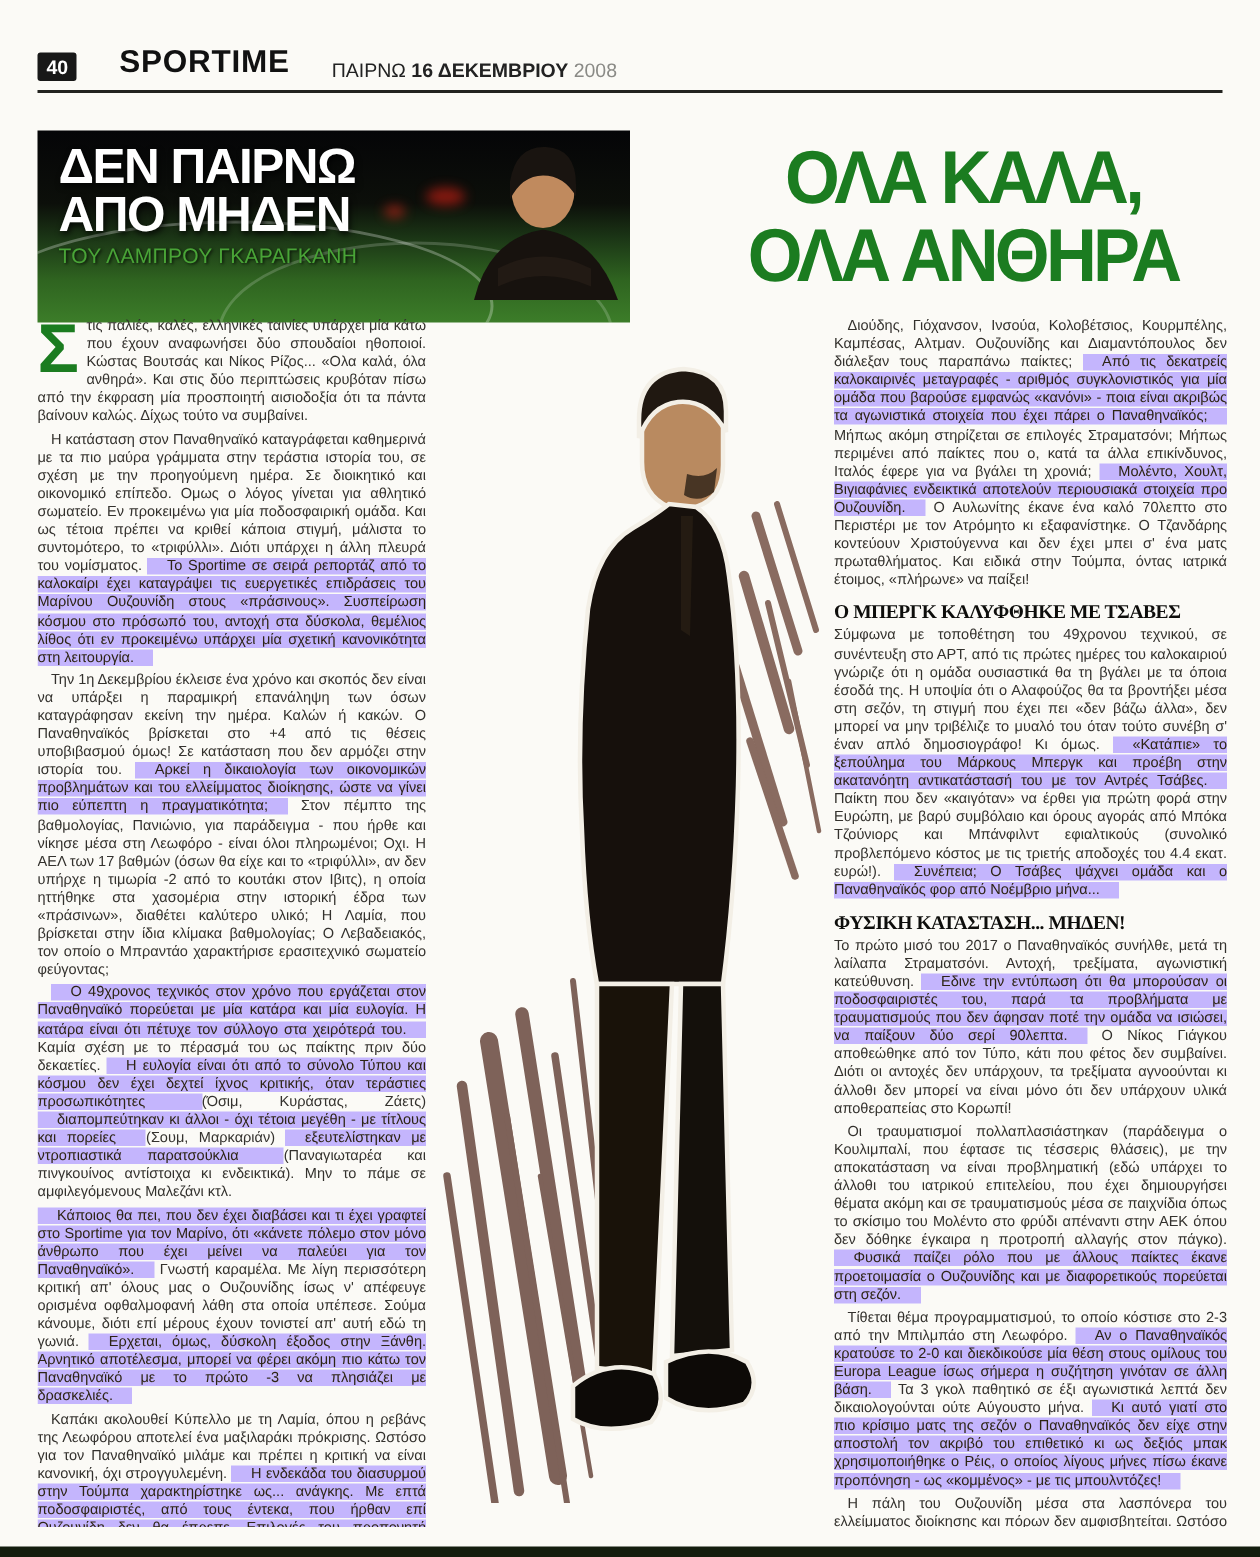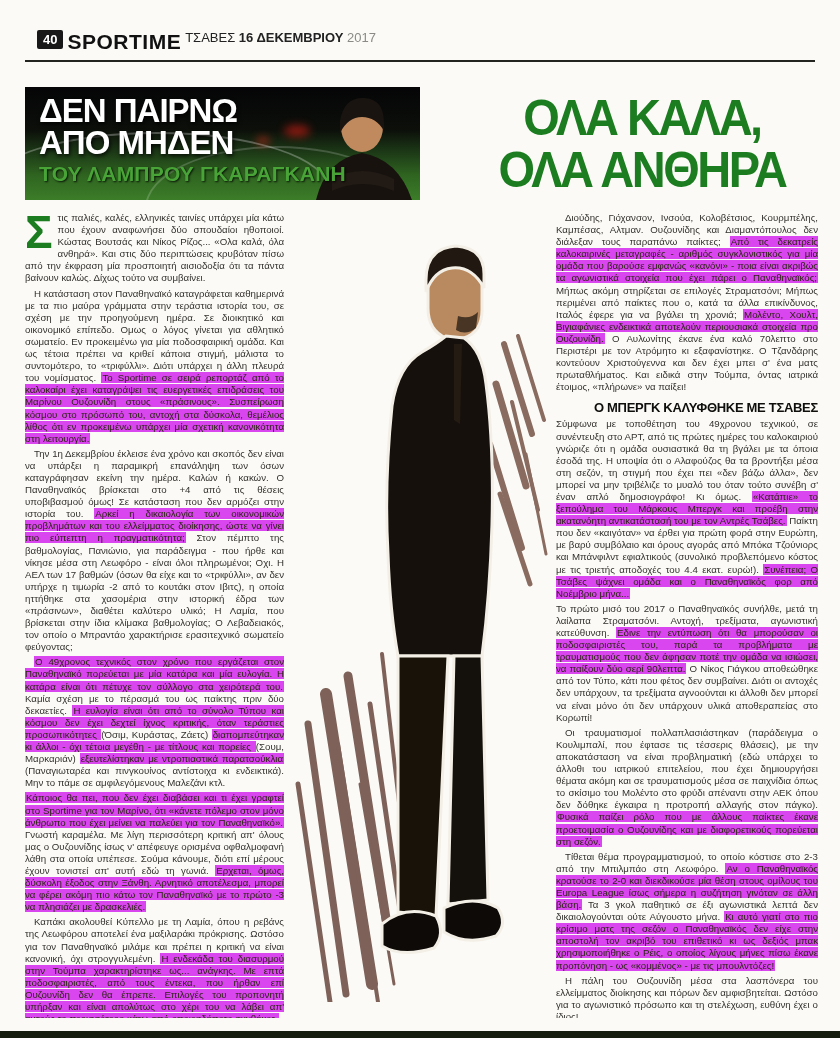--- a/index.html
+++ b/index.html
@@ -1,74 +1,74 @@
 <!DOCTYPE html>
 <html lang="el"><head>
 <meta charset="utf-8">
 <style>
   html,body{margin:0;padding:0;background:#e8e8e4;}
   .page{position:relative;width:840px;height:1038px;margin:0 auto;background:#fbfaf6;overflow:hidden;
         font-family:"Liberation Sans",sans-serif;color:#2e2c29;}
 
   
-  .hdr{position:absolute;left:25px;top:30px;right:25px;height:24px;display:flex;align-items:flex-start;gap:4px;margin-left:12px;}
+  .hdr{position:absolute;left:25px;top:30px;right:25px;height:24px;display:flex;align-items:flex-end;gap:28px;}
   .pageno{background:#181818;color:#fff;font-weight:bold;font-size:13px;padding:3px 6px;border-radius:2px;line-height:1;}
   .brand{font-weight:800;font-size:21px;letter-spacing:.5px;color:#111;}
   .date{font-size:13px;color:#222;}
   .date b{font-weight:800;}
   .date .yr{color:#8a8a86;font-weight:400;}
   .hdr-rule{position:absolute;left:25px;right:25px;top:60px;height:2px;background:#23231f;}
 
   
-  .kicker{position:absolute;left:25px;top:87px;width:395px;height:113px;overflow:hidden;
+  .kicker{position:absolute;left:25px;top:87px;width:395px;height:128px;overflow:hidden;
           background:linear-gradient(180deg,#050507 0%,#0c0f0a 38%,#1d3a17 58%,#2f6420 78%,#3c7d29 100%);}
   .kicker .flare1,.kicker .flare2{position:absolute;border-radius:50%;filter:blur(4px);}
   .flare1{width:26px;height:12px;background:#a61c12;right:110px;top:38px;opacity:.8;}
   .flare2{width:14px;height:8px;background:#c2261a;right:150px;top:50px;opacity:.7;}
   .pitch-arc{position:absolute;left:-40px;bottom:-46px;width:340px;height:110px;border:2px solid rgba(255,255,255,.28);border-radius:50%;}
   .pitch-arc2{position:absolute;left:120px;bottom:-70px;width:260px;height:120px;border:2px solid rgba(255,255,255,.18);border-radius:50%;}
   .kicker-text{position:absolute;left:14px;top:8px;z-index:3;}
   .kicker-l1,.kicker-l2{font-weight:800;color:#fff;font-size:33px;line-height:32px;letter-spacing:-1px;text-shadow:1px 2px 4px rgba(0,0,0,.85);}
-  .kicker-by{margin-top:3px;font-weight:700;color:#49a437;font-size:21px;letter-spacing:.2px;text-shadow:1px 1px 2px rgba(0,0,0,.8);}
+  .kicker-by{margin-top:3px;font-weight:400;color:#49a437;font-size:14px;letter-spacing:.2px;text-shadow:1px 1px 2px rgba(0,0,0,.8);}
   .columnist{position:absolute;right:0;top:6px;width:118px;height:107px;z-index:2;}
 
   
   .headline{position:absolute;left:452px;top:92px;width:380px;text-align:center;color:#1b7c20;
             font-weight:800;font-size:47px;line-height:49px;letter-spacing:-2.5px;transform:scaleY(1.06);transform-origin:top;}
 
   
   .col{position:absolute;top:212px;height:806px;overflow:hidden;font-size:9.7px;line-height:12.1px;
        text-align:justify;color:#33312d;}
   .col-left{left:25px;width:259px;}
   .col-right{left:556px;width:262px;}
   .col p{margin:0 0 3px 0;}
   .col p.ind{text-indent:9px;}
-  .sec-head{margin:8px 0 3px 0;font-size:13px;line-height:14px;font-weight:800;color:#0e0e0c;letter-spacing:-.3px;text-align:right;}
-  .hl{background:#d946ef;padding:0 1px;color:#2d2414;}
+  .sec-head{margin:8px 0 3px 0;font-size:13px;line-height:14px;font-weight:800;color:#0e0e0c;letter-spacing:-.3px;text-align:left;font-family:Liberation Serif, serif;}
+  .hl{background:#c4b5fd;padding:0 13px;color:#2d2414;}
   .dropcap{float:left;font-size:46px;line-height:36px;font-weight:800;color:#1b7c20;padding:2px 5px 0 0;}
 
   
   .figure-wrap{position:absolute;left:286px;top:224px;width:268px;height:778px;}
   .figure-wrap svg{width:100%;height:100%;}
 
   
   .footer-bar{position:absolute;left:0;right:0;bottom:0;height:7px;background:#141d0e;}
 </style>
 </head>
 <body>
 
 <div class="page">
 
   <div class="hdr">
     <span class="pageno">40</span>
     <span class="brand">SPORTIME</span>
     <span class="date">
-      <span>ΤΣΑΒΕΣ</span>
+      <span>ΠΑΙΡΝΩ</span>
       <b>16 ΔΕΚΕΜΒΡΙΟΥ</b>
-      <span class="yr">2017</span>
+      <span class="yr">2008</span>
     </span>
   </div>
   <div class="hdr-rule"></div>
 
   <div class="kicker">
     <div class="flare1"></div>
     <div class="flare2"></div>
     <div class="pitch-arc"></div>
     <div class="pitch-arc2"></div>
     <svg class="columnist" viewBox="0 0 118 107" aria-hidden="true">
@@ -135,20 +135,21 @@
       <path d="M172 92 Q184 96 192 88 L190 104 Q180 112 170 106 Z" fill="#34261a" opacity="0.85"></path>
 
       <path d="M168 120 L176 120 L174 200 L168 196 Z" fill="#241b12"></path>
     </svg>
   </div>
 
   <div class="col col-right">
       <p class="ind"><span>Διούδης, Γιόχανσον, Ινσούα, Κολοβέτσιος, Κουρμπέλης, Καμπέσας, Αλτμαν. Ουζουνίδης και Διαμαντόπουλος δεν διάλεξαν τους παραπάνω παίκτες; </span><span class="hl">Από τις δεκατρείς καλοκαιρινές μεταγραφές - αριθμός συγκλονιστικός για μία ομάδα που βαρούσε εμφανώς «κανόνι» - ποια είναι ακριβώς τα αγωνιστικά στοιχεία που έχει πάρει ο Παναθηναϊκός;</span><span> Μήπως ακόμη στηρίζεται σε επιλογές Στραματσόνι; Μήπως περιμένει από παίκτες που ο, κατά τα άλλα επικίνδυνος, Ιταλός έφερε για να βγάλει τη χρονιά; </span><span class="hl">Μολέντο, Χουλτ, Βιγιαφάνιες ενδεικτικά αποτελούν περιουσιακά στοιχεία προ Ουζουνίδη.</span><span> Ο Αυλωνίτης έκανε ένα καλό 70λεπτο στο Περιστέρι με τον Ατρόμητο κι εξαφανίστηκε. Ο Τζανδάρης κοντεύουν Χριστούγεννα και δεν έχει μπει σ' ένα ματς πρωταθλήματος. Και ειδικά στην Τούμπα, όντας ιατρικά έτοιμος, «πλήρωνε» να παίξει!</span></p>
       <h2 class="sec-head">Ο ΜΠΕΡΓΚ ΚΑΛΥΦΘΗΚΕ ΜΕ ΤΣΑΒΕΣ</h2>
       <p class=""><span>Σύμφωνα με τοποθέτηση του 49χρονου τεχνικού, σε συνέντευξη στο ΑΡΤ, από τις πρώτες ημέρες του καλοκαιριού γνώριζε ότι η ομάδα ουσιαστικά θα τη βγάλει με τα όποια έσοδά της. Η υποψία ότι ο Αλαφούζος θα τα βροντήξει μέσα στη σεζόν, τη στιγμή που έχει πει «δεν βάζω άλλα», δεν μπορεί να μην τριβέλιζε το μυαλό του όταν τούτο συνέβη σ' έναν απλό δημοσιογράφο! Κι όμως. </span><span class="hl">«Κατάπιε» το ξεπούλημα του Μάρκους Μπεργκ και προέβη στην ακατανόητη αντικατάστασή του με τον Αντρές Τσάβες.</span><span> Παίκτη που δεν «καιγόταν» να έρθει για πρώτη φορά στην Ευρώπη, με βαρύ συμβόλαιο και όρους αγοράς από Μπόκα Τζούνιορς και Μπάνφιλντ εφιαλτικούς (συνολικό προβλεπόμενο κόστος με τις τριετής αποδοχές του 4.4 εκατ. ευρώ!). </span><span class="hl">Συνέπεια; Ο Τσάβες ψάχνει ομάδα και ο Παναθηναϊκός φορ από Νοέμβριο μήνα...</span></p>
+      <h2 class="sec-head">ΦΥΣΙΚΗ ΚΑΤΑΣΤΑΣΗ... ΜΗΔΕΝ!</h2>
       <p class=""><span>Το πρώτο μισό του 2017 ο Παναθηναϊκός συνήλθε, μετά τη λαίλαπα Στραματσόνι. Αντοχή, τρεξίματα, αγωνιστική κατεύθυνση. </span><span class="hl">Εδινε την εντύπωση ότι θα μπορούσαν οι ποδοσφαιριστές του, παρά τα προβλήματα με τραυματισμούς που δεν άφησαν ποτέ την ομάδα να ισιώσει, να παίξουν δύο σερί 90λεπτα.</span><span> Ο Νίκος Γιάγκου αποθεώθηκε από τον Τύπο, κάτι που φέτος δεν συμβαίνει. Διότι οι αντοχές δεν υπάρχουν, τα τρεξίματα αγνοούνται κι άλλοθι δεν μπορεί να είναι μόνο ότι δεν υπάρχουν υλικά αποθεραπείας στο Κορωπί!</span></p>
       <p class="ind"><span>Οι τραυματισμοί πολλαπλασιάστηκαν (παράδειγμα ο Κουλιμπαλί, που έφτασε τις τέσσερις θλάσεις), με την αποκατάσταση να είναι προβληματική (εδώ υπάρχει το άλλοθι του ιατρικού επιτελείου, που έχει δημιουργήσει θέματα ακόμη και σε τραυματισμούς μέσα σε παιχνίδια όπως το σκίσιμο του Μολέντο στο φρύδι απέναντι στην ΑΕΚ όπου δεν δόθηκε έγκαιρα η προτροπή αλλαγής στον πάγκο). </span><span class="hl">Φυσικά παίζει ρόλο που με άλλους παίκτες έκανε προετοιμασία ο Ουζουνίδης και με διαφορετικούς πορεύεται στη σεζόν.</span></p>
       <p class="ind"><span>Τίθεται θέμα προγραμματισμού, το οποίο κόστισε στο 2-3 από την Μπιλμπάο στη Λεωφόρο. </span><span class="hl">Αν ο Παναθηναϊκός κρατούσε το 2-0 και διεκδικούσε μία θέση στους ομίλους του Europa League ίσως σήμερα η συζήτηση γινόταν σε άλλη βάση.</span><span> Τα 3 γκολ παθητικό σε έξι αγωνιστικά λεπτά δεν δικαιολογούνται ούτε Αύγουστο μήνα. </span><span class="hl">Κι αυτό γιατί στο πιο κρίσιμο ματς της σεζόν ο Παναθηναϊκός δεν είχε στην αποστολή τον ακριβό του επιθετικό κι ως δεξιός μπακ χρησιμοποιήθηκε ο Ρέις, ο οποίος λίγους μήνες πίσω έκανε προπόνηση - ως «κομμένος» - με τις μπουλντόζες!</span></p>
       <p class="ind"><span>Η πάλη του Ουζουνίδη μέσα στα λασπόνερα του ελλείμματος διοίκησης και πόρων δεν αμφισβητείται. Ωστόσο για το αγωνιστικό πρόσωπο και τη στελέχωση, ευθύνη έχει ο ίδιος!</span></p>
     </div>
 
   <div class="footer-bar"></div>
 </div>
 
 </body></html>

